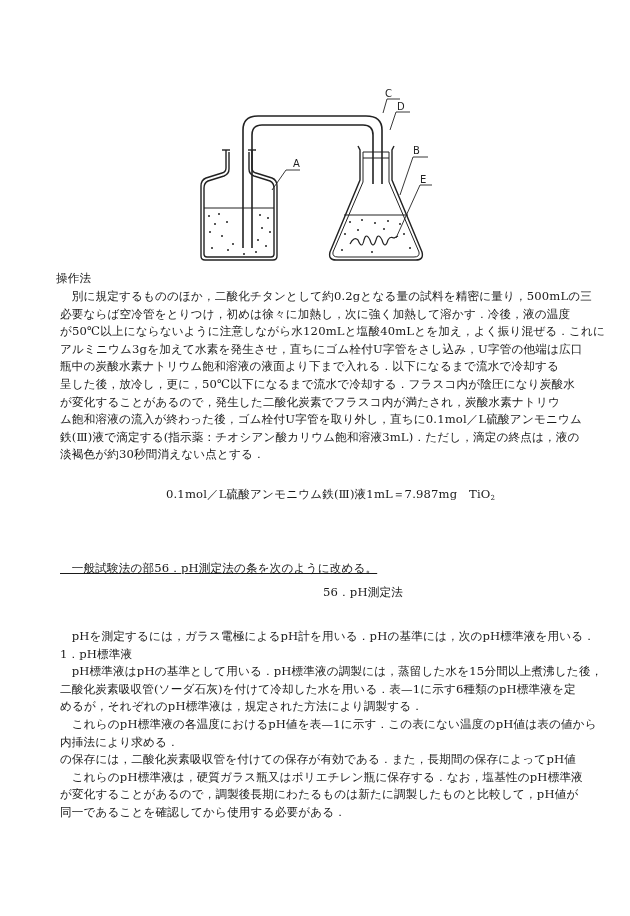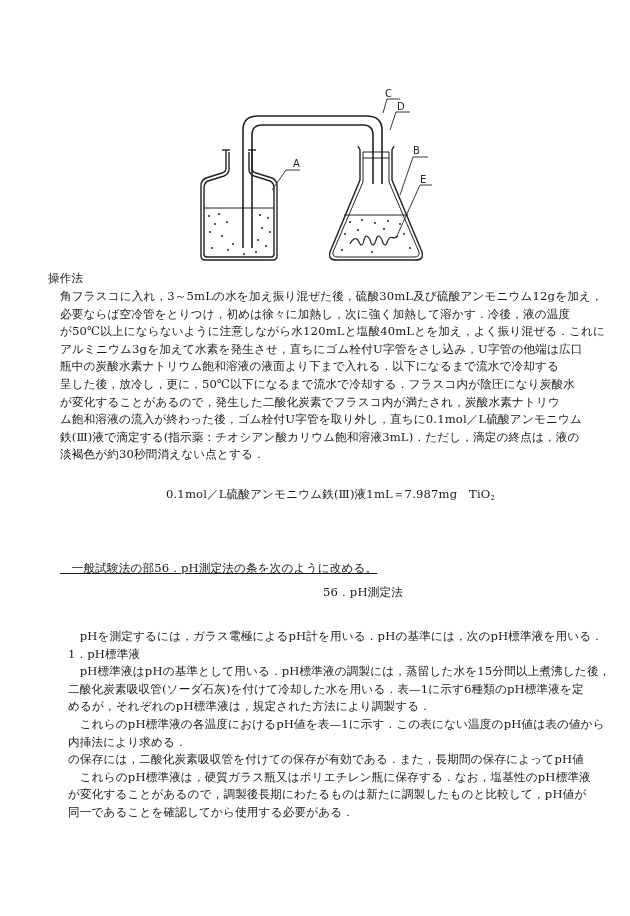--- a/index.html
+++ b/index.html
@@ -1,21 +1,21 @@
 <!DOCTYPE html>
 <html><head>
 <meta charset="utf-8">
 <style>
   html, body { margin:0; padding:0; background:#ffffff; }
   body { width:630px; height:916px; position:relative; overflow:hidden;
          font-family: "DejaVu Serif", "Liberation Serif", serif; color:#1a1a1a; }
   .page { position:absolute; left:0; top:0; width:630px; height:916px; }
   .diagram { position:absolute; left:180px; top:80px; width:280px; height:185px; }
   .txt { position:absolute; font-size:11.6px; line-height:17.6px; white-space:nowrap; letter-spacing:0.15px; }
-  .heading { left:48px; }
+  .heading { left:56px; }
   .para { left:60px; width:515px; }
   .para p { margin:0; white-space:nowrap; }
   .center { text-align:center; }
   sub { font-size:7px; vertical-align:-2px; }
 </style>
 </head>
 <body>
 
 <div class="page">
 
@@ -84,39 +84,39 @@
       <text x="293" y="167">A</text>
       <text x="413" y="154">B</text>
       <text x="385" y="97">C</text>
       <text x="397" y="110">D</text>
       <text x="420" y="183">E</text>
     </g>
   </svg>
 
   <div class="txt heading" style="top:270px;">操作法</div>
   <div class="txt para" style="top:288px;">
-    <p>角フラスコに入れ，3～5mLの水を加え振り混ぜた後，硫酸30mL及び硫酸アンモニウム12gを加え，</p>
+    <p>　別に規定するもののほか，二酸化チタンとして約0.2gとなる量の試料を精密に量り，500mLの三</p>
     <p>必要ならば空冷管をとりつけ，初めは徐々に加熱し，次に強く加熱して溶かす．冷後，液の温度</p>
     <p>が50℃以上にならないように注意しながら水120mLと塩酸40mLとを加え，よく振り混ぜる．これに</p>
     <p>アルミニウム3gを加えて水素を発生させ，直ちにゴム栓付U字管をさし込み，U字管の他端は広口</p>
     <p>瓶中の炭酸水素ナトリウム飽和溶液の液面より下まで入れる．以下になるまで流水で冷却する</p>
     <p>呈した後，放冷し，更に，50℃以下になるまで流水で冷却する．フラスコ内が陰圧になり炭酸水</p>
     <p>が変化することがあるので，発生した二酸化炭素でフラスコ内が満たされ，炭酸水素ナトリウ</p>
     <p>ム飽和溶液の流入が終わった後，ゴム栓付U字管を取り外し，直ちに0.1mol／L硫酸アンモニウム</p>
     <p>鉄(Ⅲ)液で滴定する(指示薬：チオシアン酸カリウム飽和溶液3mL)．ただし，滴定の終点は，液の</p>
     <p>淡褐色が約30秒間消えない点とする．</p>
   </div>
   <div class="txt" style="top:486px; left:166px;">
     <span>0.1mol／L硫酸アンモニウム鉄(Ⅲ)液1mL＝7.987mg　TiO</span><sub>2</sub>
   </div>
 
   <div class="txt" style="top:560px; left:60px;text-decoration:underline;">　一般試験法の部56．pH測定法の条を次のように改める。</div>
   <div class="txt center" style="top:584px; left:0; width:630px;padding-left:48px;">56．pH測定法</div>
 
-  <div class="txt para" style="top:628px;margin-left:8px;">
+  <div class="txt para" style="top:628px;">
     <p>　pHを測定するには，ガラス電極によるpH計を用いる．pHの基準には，次のpH標準液を用いる．</p>
     <p>1．pH標準液</p>
     <p>　pH標準液はpHの基準として用いる．pH標準液の調製には，蒸留した水を15分間以上煮沸した後，</p>
     <p>二酸化炭素吸収管(ソーダ石灰)を付けて冷却した水を用いる．表—1に示す6種類のpH標準液を定</p>
     <p>めるが，それぞれのpH標準液は，規定された方法により調製する．</p>
     <p>　これらのpH標準液の各温度におけるpH値を表—1に示す．この表にない温度のpH値は表の値から</p>
     <p>内挿法により求める．</p>
     <p>の保存には，二酸化炭素吸収管を付けての保存が有効である．また，長期間の保存によってpH値</p>
     <p>　これらのpH標準液は，硬質ガラス瓶又はポリエチレン瓶に保存する．なお，塩基性のpH標準液</p>
     <p>が変化することがあるので，調製後長期にわたるものは新たに調製したものと比較して，pH値が</p>

